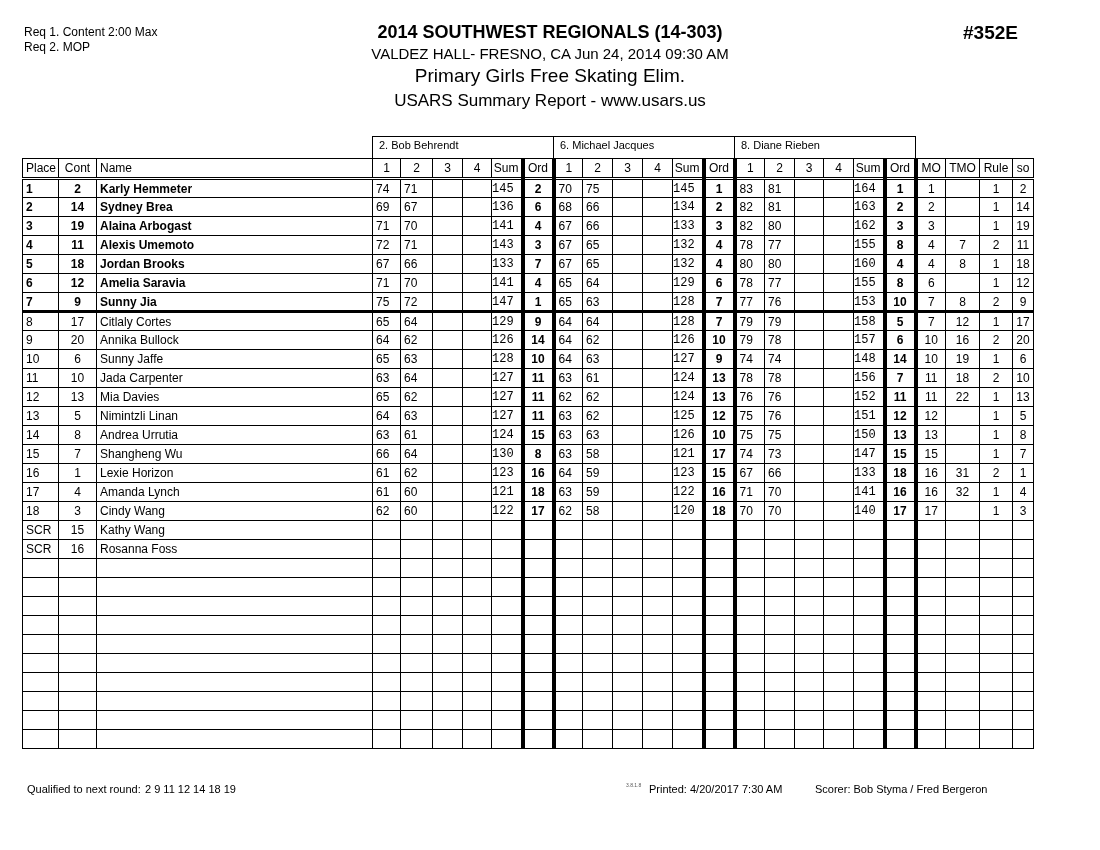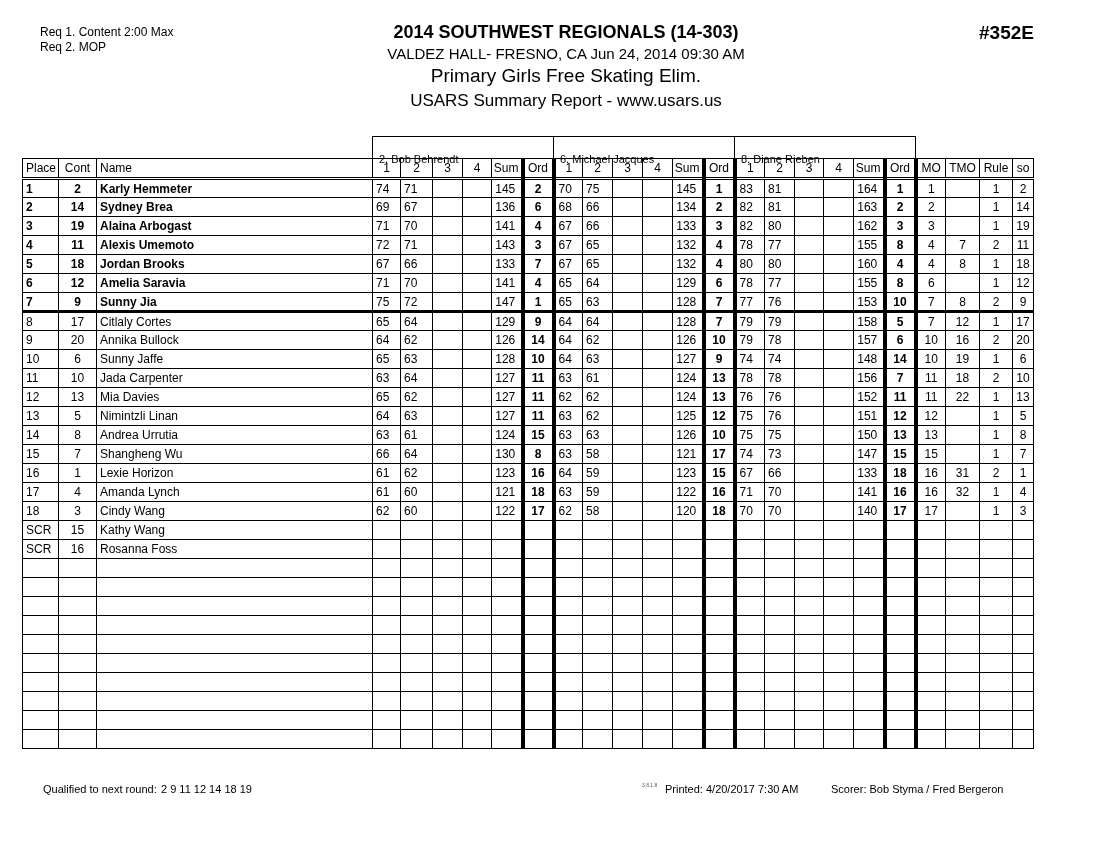--- a/index.html
+++ b/index.html
@@ -1,30 +1,30 @@
 <!DOCTYPE html>
 <html><head>
 <meta charset="utf-8">
 <style>
   html, body { margin:0; padding:0; background:#ffffff; }
   body { width:1100px; height:850px; position:relative; overflow:hidden; font-family:"Liberation Sans", sans-serif; color:#000; }
-  .abs { position:absolute; white-space:nowrap;margin-left:16px; }
+  .abs { position:absolute; white-space:nowrap; }
   .req { left:24px; font-size:12px; }
   .title1 { left:0; width:1100px; text-align:center; top:22px; font-size:18px; font-weight:bold; }
   .title2 { left:0; width:1100px; text-align:center; top:45px; font-size:15px; }
   .title3 { left:0; width:1100px; text-align:center; top:65px; font-size:19px; font-weight:normal; }
   .title4 { left:0; width:1100px; text-align:center; top:91px; font-size:17px; }
   .evnum { left:963px; top:22px; font-size:19px; font-weight:bold; }
 
-  .judge-box { position:absolute; top:136px; height:22px; border:1px solid #000; border-bottom:none; font-size:11px; box-sizing:border-box; padding:16px 0 0 6px; }
+  .judge-box { position:absolute; top:136px; height:22px; border:1px solid #000; border-bottom:none; font-size:11px; box-sizing:border-box; padding:2px 0 0 6px; }
   table.grid { position:absolute; left:22px; top:158px; border-collapse:collapse; table-layout:fixed; font-size:12px; }
   table.grid td, table.grid th { border:1px solid #000; height:19px; padding:0 0 0 3px; overflow:hidden; white-space:nowrap; font-weight:normal; text-align:left; box-sizing:border-box; }
   table.grid thead th { border-bottom:3px double #000; height:20px; }
   table.grid td.c, table.grid th.c { text-align:center; padding:0; }
-  table.grid td.r { text-align:center; padding:0 2px 0 0; }
+  table.grid td.r { text-align:left; padding:0 2px 0 0;font-family:Liberation Mono, monospace; }
   table.grid th.r { text-align:right; padding:0 2px 0 0; }
   table.grid .thickL { border-left:4px solid #000; }
   table.grid td.ord { font-weight:bold; text-align:center; padding:0; }
   table.grid tr.qual td.bq { font-weight:bold; }
   table.grid tr.cutline td { border-bottom:3px solid #000; }
   .footer { top:783px; font-size:11px; }
   .ver { left:626px; top:782px; font-size:5px; color:#555; }
 </style>
 </head>
 <body>

